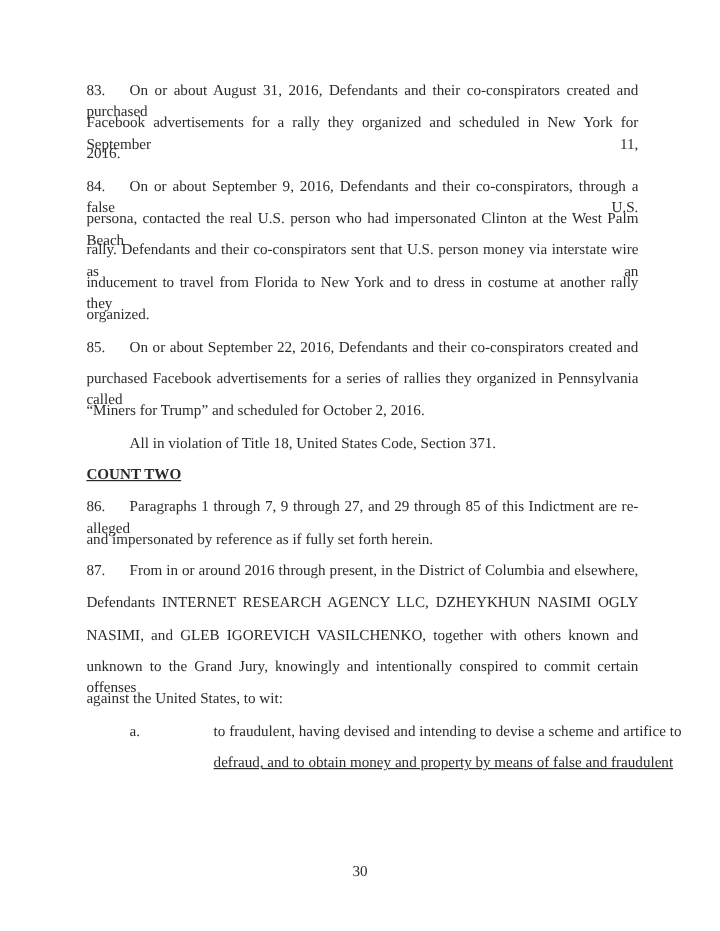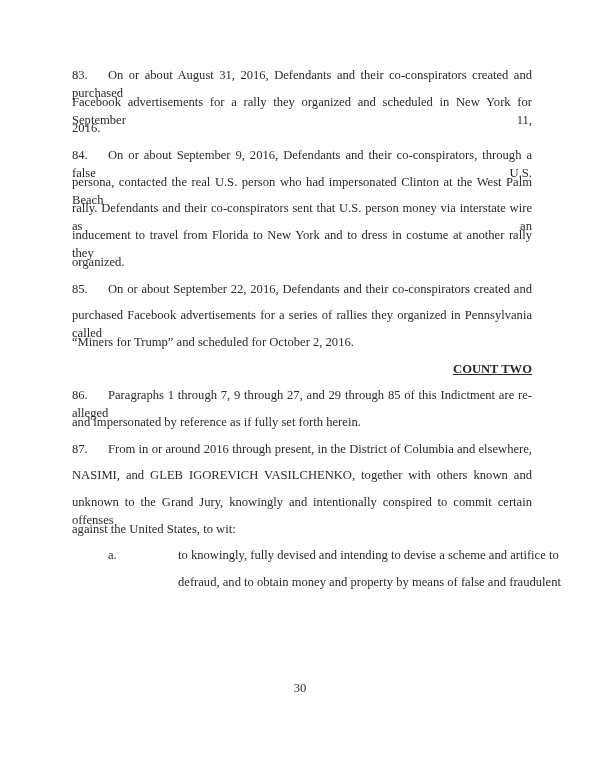--- a/index.html
+++ b/index.html
@@ -33,21 +33,21 @@
       white-space: normal;
     }
     .para-num {
       display: inline-block;
       width: 36px;
     }
     .indent {
       padding-left: 36px;
     }
     .center {
-      text-align: right;
+      text-align: left;
     }
     .heading-underline {
       font-weight: bold;
       text-decoration: underline;
     }
     .heading-bold {
       font-weight: bold;
     }
     .sub-label {
       display: inline-block;
@@ -62,24 +62,25 @@
     }
     .sub-text-first .sub-body {
       flex: 1;
       text-align: justify;
       text-align-last: justify;
     }
     .sub-cont {
       padding-left: 106px;
       text-align: justify;
       text-align-last: justify;
+      text-decoration: underline;
     }
     .page-number {
       position: absolute;
-      top: 681px;
+      top: 719px;
       left: 0;
       width: 600px;
       text-align: center;
     }
   </style>
 </head>
 <body>
 
 <div class="page">
 
@@ -96,39 +97,41 @@
     <div class="line just">inducement to travel from Florida to New York and to dress in costume at another rally they</div>
     <div class="line">organized.</div>
   </div>
 
   <div>
     <div class="line just"><span class="para-num">85.</span><span>On or about September 22, 2016, Defendants and their co-conspirators created and</span></div>
     <div class="line just">purchased Facebook advertisements for a series of rallies they organized in Pennsylvania called</div>
     <div class="line">“Miners for Trump” and scheduled for October 2, 2016.</div>
   </div>
 
+  <div class="line indent">All in violation of Title 18, United States Code, Section 371.</div>
 
   <div class="line center"><span class="heading-underline">COUNT TWO</span></div>
 
 
   <div>
     <div class="line just"><span class="para-num">86.</span><span>Paragraphs 1 through 7, 9 through 27, and 29 through 85 of this Indictment are re-alleged</span></div>
     <div class="line">and impersonated by reference as if fully set forth herein.</div>
   </div>
 
   <div>
     <div class="line just"><span class="para-num">87.</span><span>From in or around 2016 through present, in the District of Columbia and elsewhere,</span></div>
+    <div class="line just">Defendants INTERNET RESEARCH AGENCY LLC, DZHEYKHUN NASIMI OGLY</div>
     <div class="line just">NASIMI, and GLEB IGOREVICH VASILCHENKO, together with others known and</div>
     <div class="line just">unknown to the Grand Jury, knowingly and intentionally conspired to commit certain offenses</div>
     <div class="line">against the United States, to wit:</div>
   </div>
 
   <div>
     <div class="line sub-text-first">
       <span class="sub-label">a.</span>
-      <span class="sub-body">to knowingly, fully devised and intending to devise a scheme and artifice to</span>
+      <span class="sub-body">to fraudulent, having devised and intending to devise a scheme and artifice to</span>
     </div>
     <div class="line sub-cont">defraud, and to obtain money and property by means of false and fraudulent</div>
   </div>
 
 </div>
 
 <div class="page-number">30</div>
 
 </body></html>

